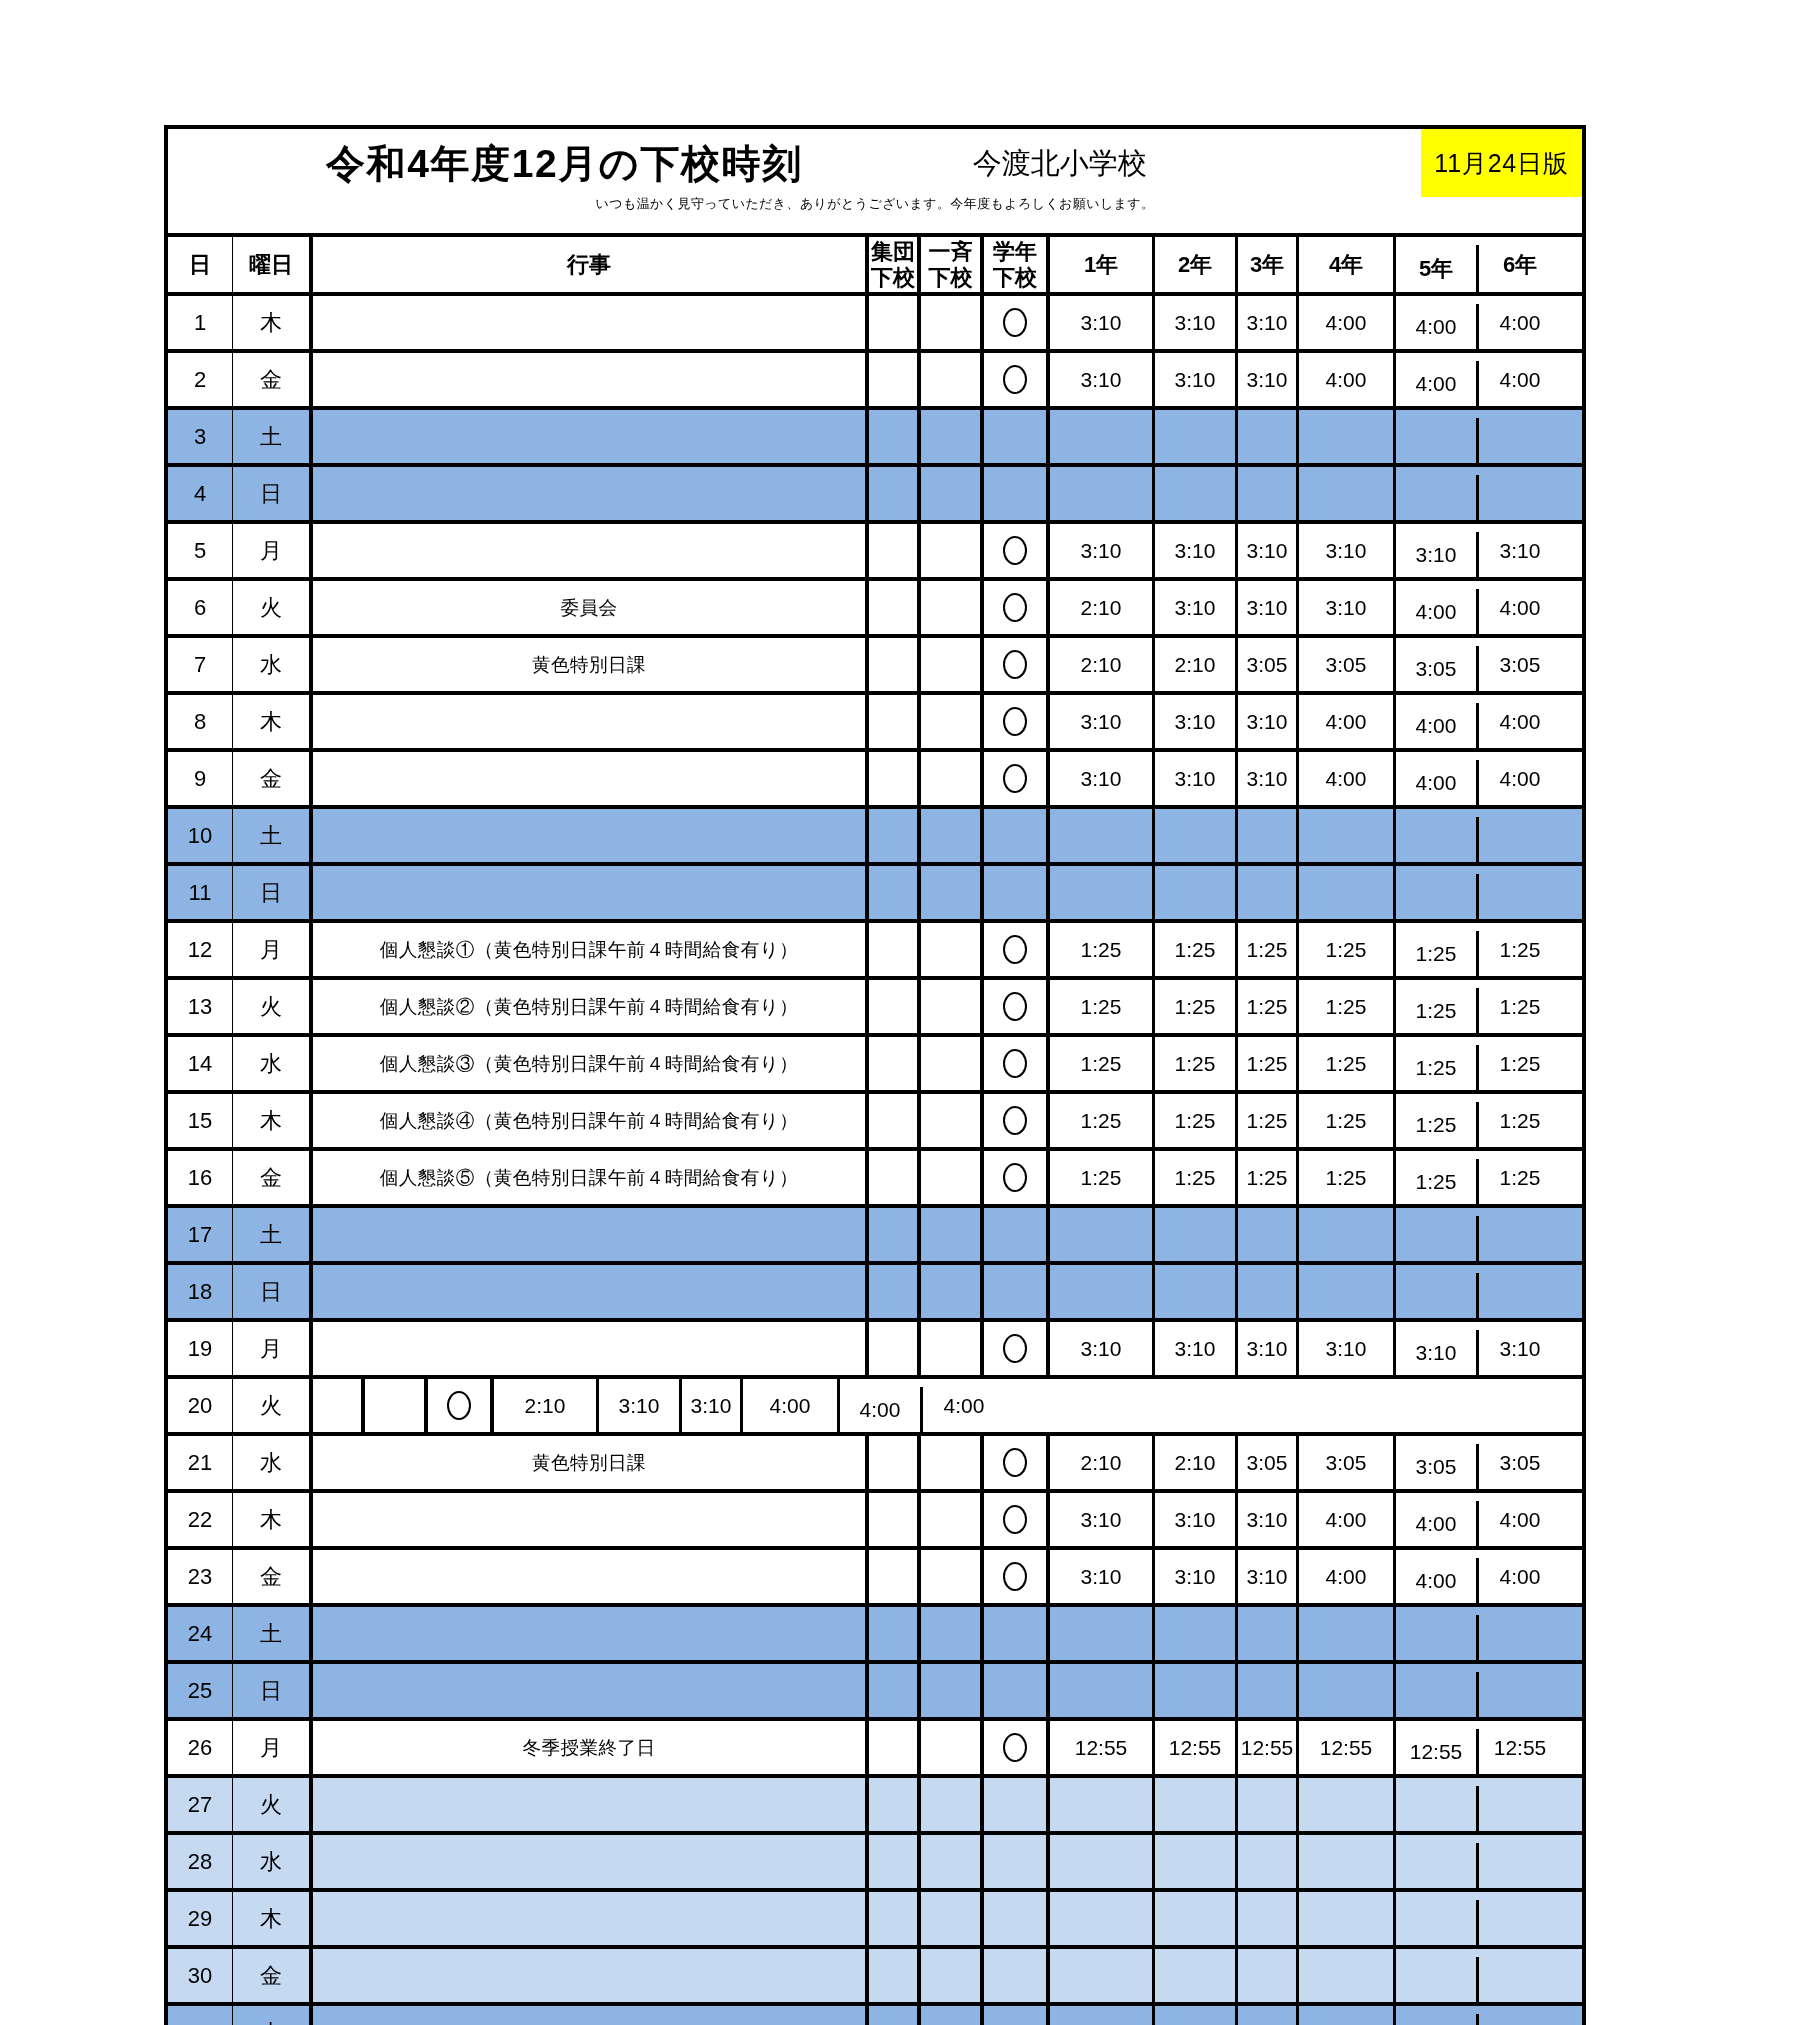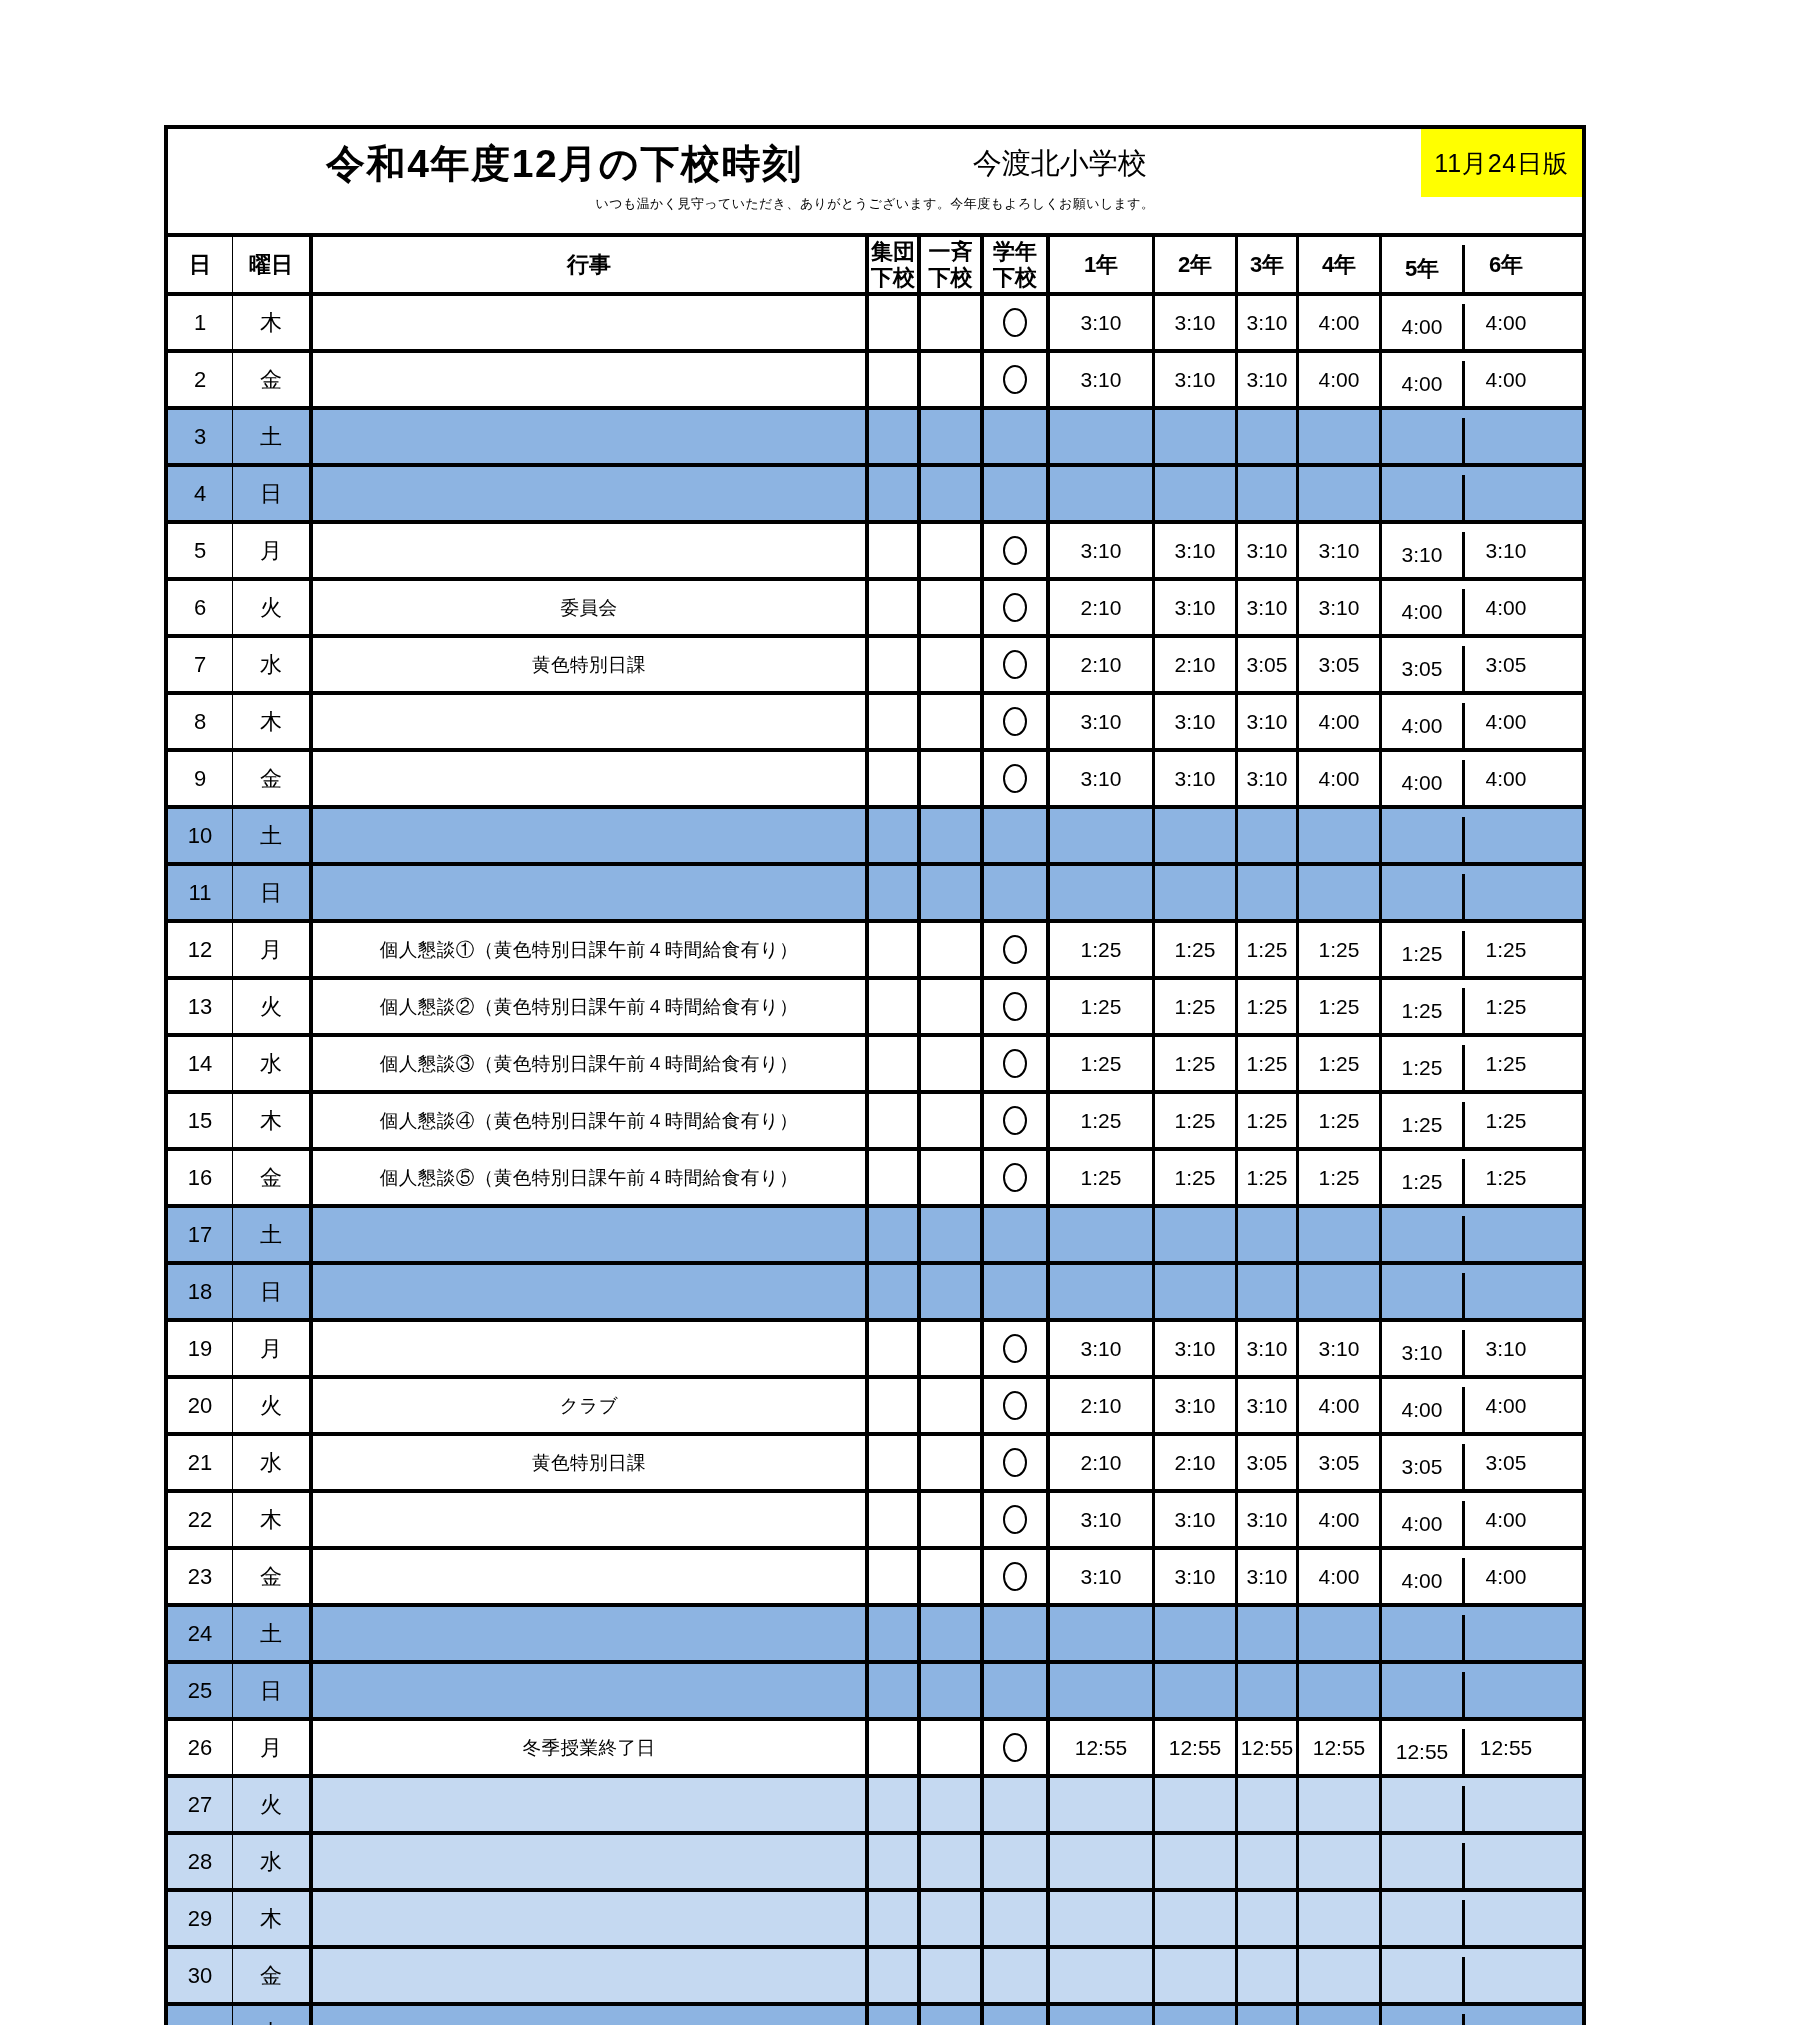--- a/index.html
+++ b/index.html
@@ -26,21 +26,21 @@
   .cell{box-sizing:border-box;display:flex;align-items:center;justify-content:center;overflow:hidden;}
   .c-day{width:65px;border-right:1.2px solid #000;}
   .c-weekday{width:80px;border-right:4px solid #000;}
   .c-event{width:556px;border-right:4px solid #000;}
   .c-group{width:52px;border-right:4px solid #000;}
   .c-united{width:63px;border-right:4px solid #000;}
   .c-grade{width:66px;border-right:4.9px solid #000;}
   .c-y1{width:105px;border-right:3.2px solid #000;}
   .c-y2{width:83px;border-right:3.2px solid #000;}
   .c-y3{width:61px;border-right:3.2px solid #000;}
-  .c-y4{width:83px;border-right:3.2px solid #000;}
+  .c-y4{width:97px;border-right:3.2px solid #000;}
   .c-y5{width:83px;border-right:3.2px solid #000;margin-top:8px;}
   .c-y6{width:82px;border-right:none;}
 
   .header-row .cell{font-weight:bold;font-size:22px;text-align:center;line-height:1.15;white-space:pre-line;}
   .sched-row .c-day,.sched-row .c-weekday{font-size:22px;}
   .sched-row .c-event{font-family:"Liberation Serif",serif;font-size:18.6px;letter-spacing:0.4px;}
   .sched-row .c-y1,.sched-row .c-y2,.sched-row .c-y3,.sched-row .c-y4,.sched-row .c-y5,.sched-row .c-y6{font-size:21px;}
 
   .circle-mark{display:none;width:20px;height:25px;border:2.8px solid #000;border-radius:50%;}
   .circle-mark.show{display:block;}
@@ -380,21 +380,20 @@
       <div class="cell c-y1">3:10</div>
       <div class="cell c-y2">3:10</div>
       <div class="cell c-y3">3:10</div>
       <div class="cell c-y4">3:10</div>
       <div class="cell c-y5">3:10</div>
       <div class="cell c-y6">3:10</div>
     </div>
         <div class="hrow sched-row">
       <div class="cell c-day">20</div>
       <div class="cell c-weekday">火</div>
-      <div class="cell c-event">クラブ</div>
       <div class="cell c-group"></div>
       <div class="cell c-united"></div>
       <div class="cell c-grade">
         <div class="circle-mark show"></div>
       </div>
       <div class="cell c-y1">2:10</div>
       <div class="cell c-y2">3:10</div>
       <div class="cell c-y3">3:10</div>
       <div class="cell c-y4">4:00</div>
       <div class="cell c-y5">4:00</div>

